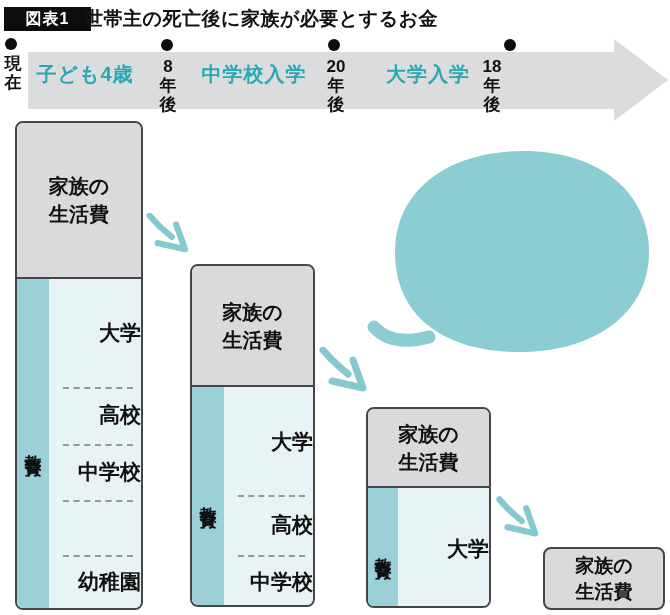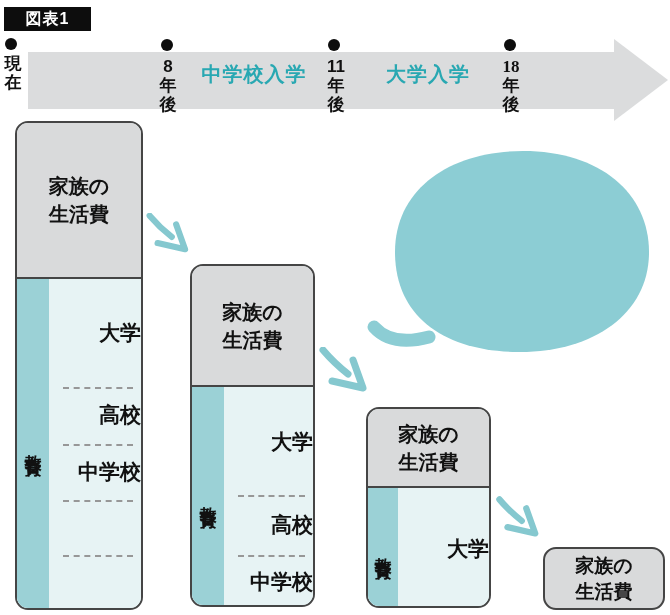--- a/index.html
+++ b/index.html
@@ -14,21 +14,21 @@
   
   .band{position:absolute;left:28px;top:52px;width:586px;height:57px;background:#dbdcdd;}
   .band-head{position:absolute;left:614px;top:39px;width:0;height:0;
     border-top:41px solid transparent;border-bottom:41px solid transparent;border-left:54px solid #dbdcdd;}
   .dot{position:absolute;width:12px;height:12px;border-radius:50%;background:#0d0d0d;}
   .tlabel{position:absolute;width:28px;text-align:center;font-size:17px;font-weight:bold;
     line-height:1.12;white-space:pre-line;color:#111;}
   .elabel{position:absolute;top:61px;transform:translateX(-50%);font-size:20px;font-weight:bold;
     color:#28a8b2;white-space:nowrap;letter-spacing:1px;}
   
-  .bar{position:absolute;box-sizing:border-box;border:2px solid #454545;border-radius:13px;
+  .bar{position:absolute;box-sizing:border-box;border:2px solid #454545;border-radius:8px;
     background:#e7f3f4;overflow:hidden;display:flex;flex-direction:column;}
   .bar-head{background:#d9dadb;border-bottom:2px solid #454545;display:flex;align-items:center;
     justify-content:center;text-align:center;font-size:20px;font-weight:bold;line-height:1.4;
     white-space:pre-line;flex:0 0 auto;}
   .bar4{background:#d9dadb;display:flex;align-items:center;justify-content:center;text-align:center;
     font-size:19px;font-weight:bold;line-height:1.35;white-space:pre-line;}
   .bar-body{position:relative;flex:1 1 auto;background:#e7f3f4;}
   .strip{position:absolute;left:0;top:0;bottom:0;background:#9bd1d6;display:flex;
     align-items:center;justify-content:center;}
   .edu{writing-mode:vertical-rl;text-orientation:upright;font-size:17px;font-weight:bold;
@@ -40,58 +40,61 @@
   .bubble-text{position:absolute;left:402px;top:202px;width:240px;text-align:center;color:#fff;
     font-size:22px;font-weight:bold;line-height:1.48;white-space:pre-line;letter-spacing:1px;}
   .arrow{position:absolute;}
 </style>
 </head>
 <body>
 
 <div class="canvas">
 
   <div class="badge">図表1</div>
+  <div class="title">世帯主の死亡後に家族が必要とするお金</div>
 
   <div class="band"></div>
   <div class="band-head"></div>
 
   <div class="dot" style="left:5px;top:38px;"></div>
   <div class="dot" style="left:161px;top:39px;"></div>
   <div class="dot" style="left:328px;top:39px;"></div>
   <div class="dot" style="left:504px;top:39px;"></div>
 
   <div class="tlabel" style="left:-1px;top:54px;">現
 在</div>
   <div class="tlabel" style="left:154px;top:57px;">8
 年
 後</div>
-  <div class="tlabel" style="left:322px;top:57px;">11
+  <div class="tlabel" style="left:322px;top:57px;">20
 年
 後</div>
-  <div class="tlabel" style="left:497px;top:57px;font-family:Liberation Serif, serif;">18
+  <div class="tlabel" style="left:478px;top:57px;">18
 年
 後</div>
 
+  <div class="elabel" style="left:85px;">子ども4歳</div>
   <div class="elabel" style="left:254px;">中学校入学</div>
   <div class="elabel" style="left:428px;">大学入学</div>
 
   <div class="bar" style="left:15px;top:121px;width:128px;height:489px;">
     <div class="bar-head" style="height:154px;">家族の
 生活費</div>
     <div class="bar-body">
       <div class="strip" style="width:32px;">
         <span class="edu">教育費</span>
       </div>
       <div class="stage" style="left:32px;top:41px;">大学</div>
       <div class="dash" style="left:46px;top:108px;"></div>
       <div class="stage" style="left:32px;top:123px;">高校</div>
       <div class="dash" style="left:46px;top:165px;"></div>
       <div class="stage" style="left:32px;top:180px;">中学校</div>
       <div class="dash" style="left:46px;top:221px;"></div>
       <div class="dash" style="left:46px;top:276px;"></div>
+      <div class="stage" style="left:32px;top:290px;">幼稚園</div>
     </div>
   </div>
 
   <div class="bar" style="left:190px;top:264px;width:125px;height:343px;">
     <div class="bar-head" style="height:119px;">家族の
 生活費</div>
     <div class="bar-body">
       <div class="strip" style="width:32px;">
         <span class="edu">教育費</span>
       </div>

